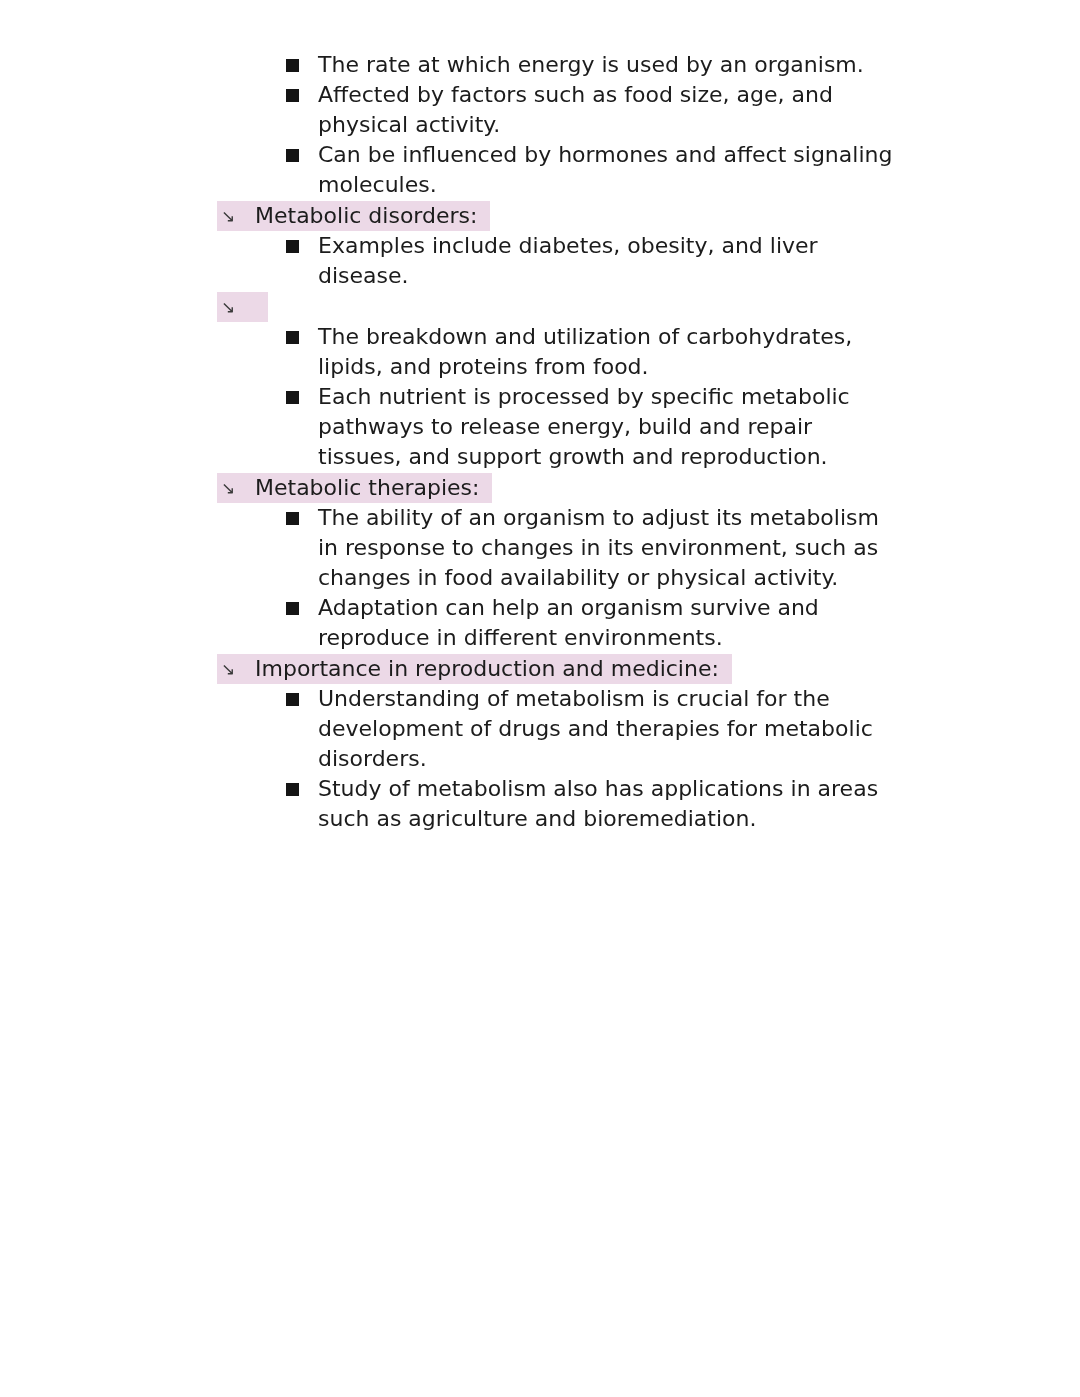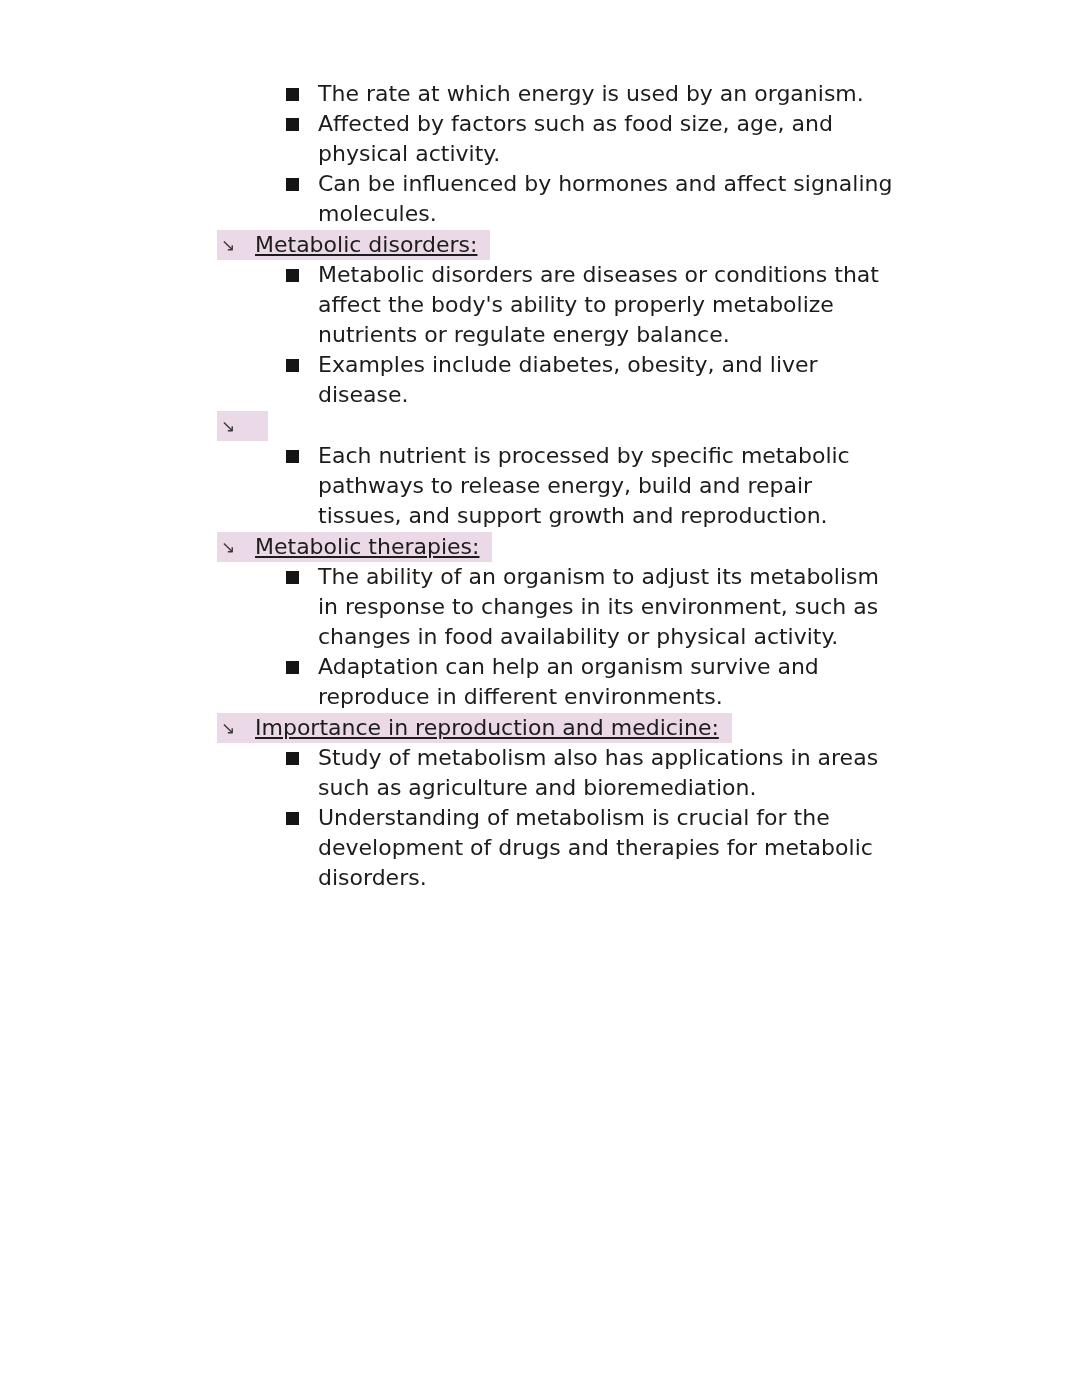--- a/index.html
+++ b/index.html
@@ -10,21 +10,21 @@
   body {
     width: 1080px;
     height: 1397px;
     font-family: "DejaVu Sans", "Liberation Sans", sans-serif;
     font-size: 22px;
     line-height: 30px;
     color: #1c1c1c;
     overflow: hidden;
   }
   .doc {
-    padding-top: 79px;
+    padding-top: 50px;
   }
   
   .item {
     display: flex;
     align-items: flex-start;
     margin-left: 286px;
   }
   .sq {
     flex: 0 0 auto;
     width: 13px;
@@ -50,21 +50,20 @@
   .arrow {
     flex: 0 0 auto;
     width: 17px;
     margin-right: 17px;
     font-size: 17px;
     line-height: 30px;
     color: #3a3a3a;
   }
   .h-text {
     white-space: nowrap;
-    text-decoration: underline;
   }
 </style>
 </head>
 <body style="color: rgb(28, 28, 28);">
 
 <div class="doc">
 
   <div class="item">
     <span class="sq" style="background: rgb(21, 21, 21);"></span>
     <span class="item-text">The rate at which energy is used by an organism.</span>
@@ -81,34 +80,33 @@
   </div>
 
   <div class="hrow">
     <span class="hl" style="background: rgb(236, 217, 231);">
       <span class="arrow">↘</span>
       <span class="h-text">Metabolic disorders:</span>
     </span>
   </div>
   <div class="item">
     <span class="sq" style="background: rgb(21, 21, 21);"></span>
-    <span class="item-text">Metabolic disorders are diseases or conditions that
-affect the body's ability to properly metabolize
-nutrients or regulate energy balance.</span>
-  </div>
-  <div class="item">
-    <span class="sq" style="background: rgb(21, 21, 21);"></span>
     <span class="item-text">Examples include diabetes, obesity, and liver
 disease.</span>
   </div>
 
   <div class="hrow">
     <span class="hl" style="background: rgb(236, 217, 231);">
       <span class="arrow">↘</span>
     </span>
+  </div>
+  <div class="item">
+    <span class="sq" style="background: rgb(21, 21, 21);"></span>
+    <span class="item-text">The breakdown and utilization of carbohydrates,
+lipids, and proteins from food.</span>
   </div>
   <div class="item">
     <span class="sq" style="background: rgb(21, 21, 21);"></span>
     <span class="item-text">Each nutrient is processed by specific metabolic
 pathways to release energy, build and repair
 tissues, and support growth and reproduction.</span>
   </div>
 
   <div class="hrow">
     <span class="hl" style="background: rgb(236, 217, 231);">
@@ -129,23 +127,23 @@
   </div>
 
   <div class="hrow">
     <span class="hl" style="background: rgb(236, 217, 231);">
       <span class="arrow">↘</span>
       <span class="h-text">Importance in reproduction and medicine:</span>
     </span>
   </div>
   <div class="item">
     <span class="sq" style="background: rgb(21, 21, 21);"></span>
-    <span class="item-text">Study of metabolism also has applications in areas
-such as agriculture and bioremediation.</span>
+    <span class="item-text">Understanding of metabolism is crucial for the
+development of drugs and therapies for metabolic
+disorders.</span>
   </div>
   <div class="item">
     <span class="sq" style="background: rgb(21, 21, 21);"></span>
-    <span class="item-text">Understanding of metabolism is crucial for the
-development of drugs and therapies for metabolic
-disorders.</span>
+    <span class="item-text">Study of metabolism also has applications in areas
+such as agriculture and bioremediation.</span>
   </div>
 
 </div>
 
 </body></html>

